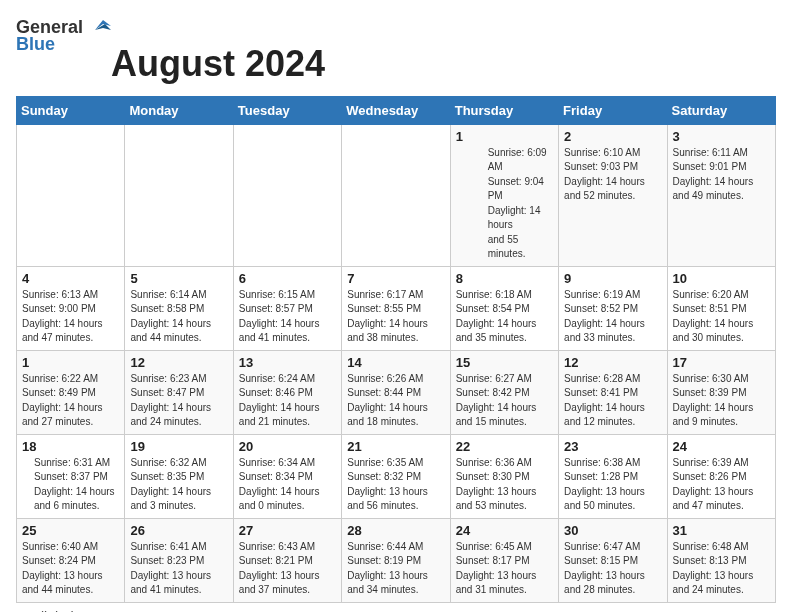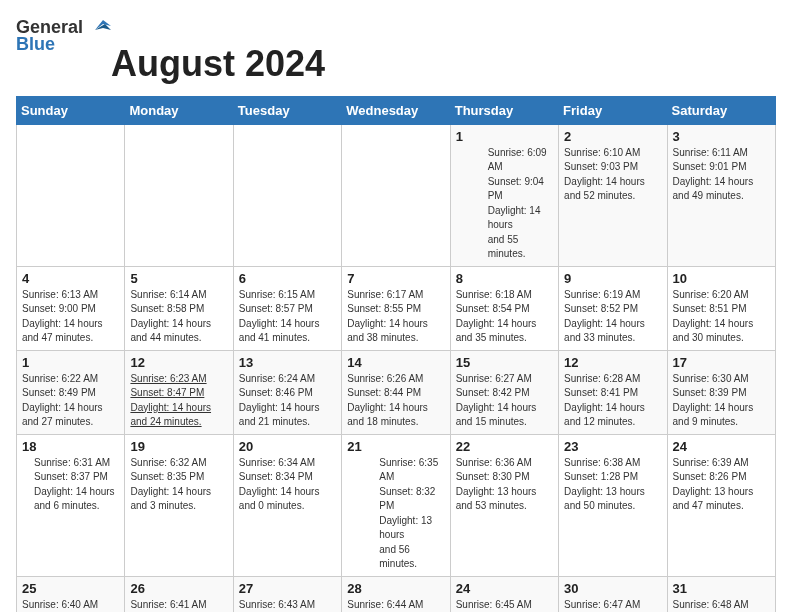--- a/index.html
+++ b/index.html
@@ -202,21 +202,21 @@
       <tr>
         <td>
           <span class="day-number">1</span>
           <div class="day-info" style="white-space: pre-line;">Sunrise: 6:22 AM
 Sunset: 8:49 PM
 Daylight: 14 hours
 and 27 minutes.</div>
         </td>
         <td>
           <span class="day-number">12</span>
-          <div class="day-info" style="white-space: pre-line; text-decoration: underline;">Sunrise: 6:23 AM
+          <div class="day-info" style="white-space: pre-line;">Sunrise: 6:23 AM
 Sunset: 8:47 PM
 Daylight: 14 hours
 and 24 minutes.</div>
         </td>
         <td>
           <span class="day-number">13</span>
           <div class="day-info" style="white-space: pre-line;">Sunrise: 6:24 AM
 Sunset: 8:46 PM
 Daylight: 14 hours
 and 21 minutes.</div>
@@ -267,21 +267,21 @@
         </td>
         <td>
           <span class="day-number">20</span>
           <div class="day-info" style="white-space: pre-line;">Sunrise: 6:34 AM
 Sunset: 8:34 PM
 Daylight: 14 hours
 and 0 minutes.</div>
         </td>
         <td>
           <span class="day-number">21</span>
-          <div class="day-info" style="white-space: pre-line; margin-left: 32px;">Sunrise: 6:35 AM
+          <div class="day-info" style="white-space: pre-line;">Sunrise: 6:35 AM
 Sunset: 8:32 PM
 Daylight: 13 hours
 and 56 minutes.</div>
         </td>
         <td>
           <span class="day-number">22</span>
           <div class="day-info" style="white-space: pre-line;">Sunrise: 6:36 AM
 Sunset: 8:30 PM
 Daylight: 13 hours
 and 53 minutes.</div>

